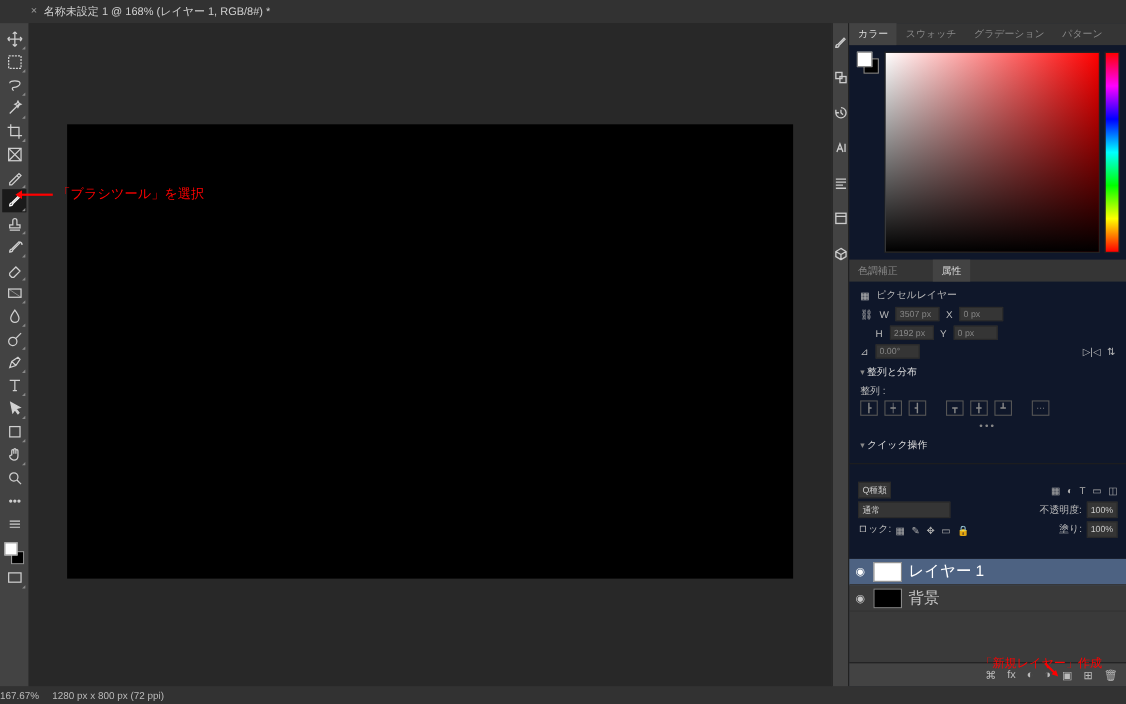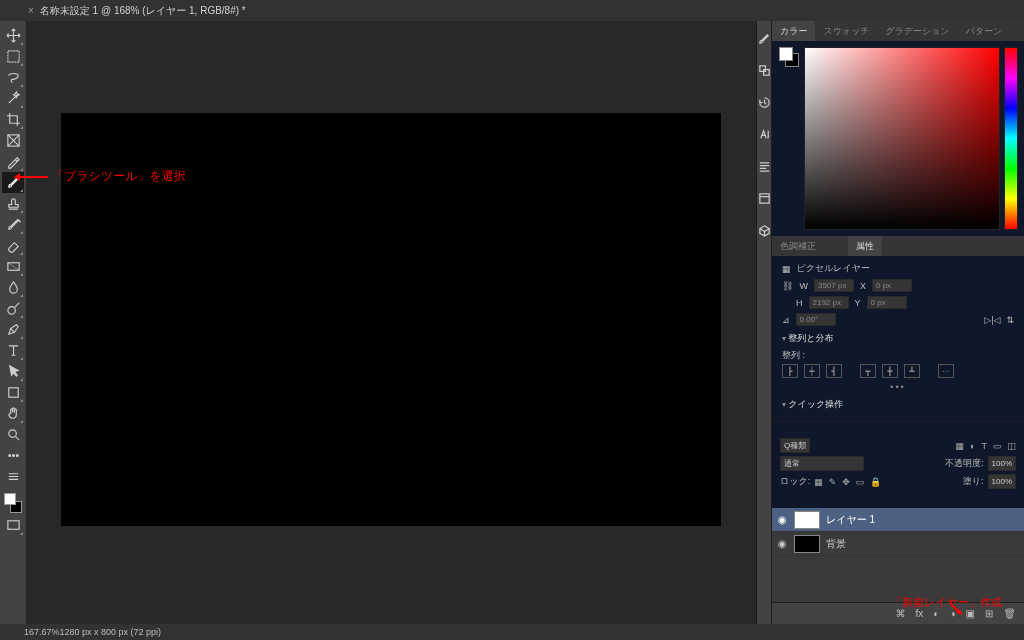--- a/index.html
+++ b/index.html
@@ -67,27 +67,27 @@
   .fake-sel { display: inline-flex; align-items: center; }
   .lc-icons { display:flex; gap:6px; color:#aaa; }
   .lc-icons span { cursor:pointer; }
 
   .layer-list { flex: 1; background: #3a3a3a; overflow: hidden; }
   .layer { display: flex; align-items: center; height: 24px; padding: 0 4px; border-bottom: 1px solid #333; gap: 6px; }
   .layer.selected { background: #4d6282; color: #fff; }
   .layer .eye { width: 12px; text-align: center; font-size: 10px; }
   .layer .thumb { width: 26px; height: 18px; background: #000; border: 1px solid #888; }
   .layer .thumb.white { background: #fff; }
-  .layer .name { font-size: 10px; }
+  .layer .name { font-size: 14px; }
 
   .layer-footer { height: 22px; background: #434343; border-top: 1px solid #1e1e1e; display: flex; align-items: center; justify-content: flex-end; gap: 10px; padding: 0 8px; color: #bbb; }
   .layer-footer .fi { cursor: pointer; font-size: 10px; }
 
   
-  .status-bar { position: absolute; bottom: 0; left: 0; right: 0; height: 16px; background: #323232; display: flex; align-items: center; font-size: 9px; color: #bbb; padding-left: 24px; gap: 0; }
+  .status-bar { position: absolute; bottom: 0; left: 0; right: 0; height: 16px; background: #323232; display: flex; align-items: center; font-size: 9px; color: #bbb; gap: 12px; }
 
   
   .anno1 { position: absolute; top: 168px; left: 20px; display: flex; align-items: center; pointer-events: none; }
   .anno1 .arrow-line { width: 28px; height: 2px; background: #ff0000; position: relative; }
   .anno1 .arrow-line::before { content: ""; position: absolute; left: -6px; top: -3px; width: 0; height: 0; border-top: 4px solid transparent; border-bottom: 4px solid transparent; border-right: 6px solid #ff0000; }
   .anno1 .txt { color: #ff0000; font-size: 12px; margin-left: 4px; font-weight: 400; }
 
   .anno2 { position: absolute; bottom: 30px; right: 22px; color: #ff0000; font-size: 11px; pointer-events: none; text-align: right; }
 
   

